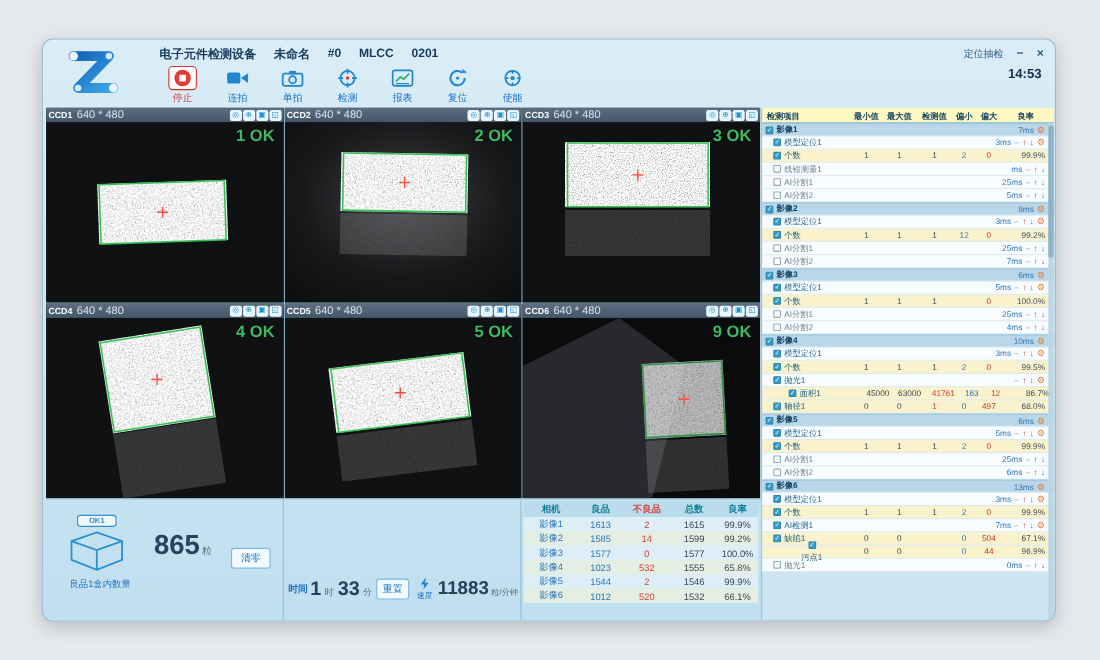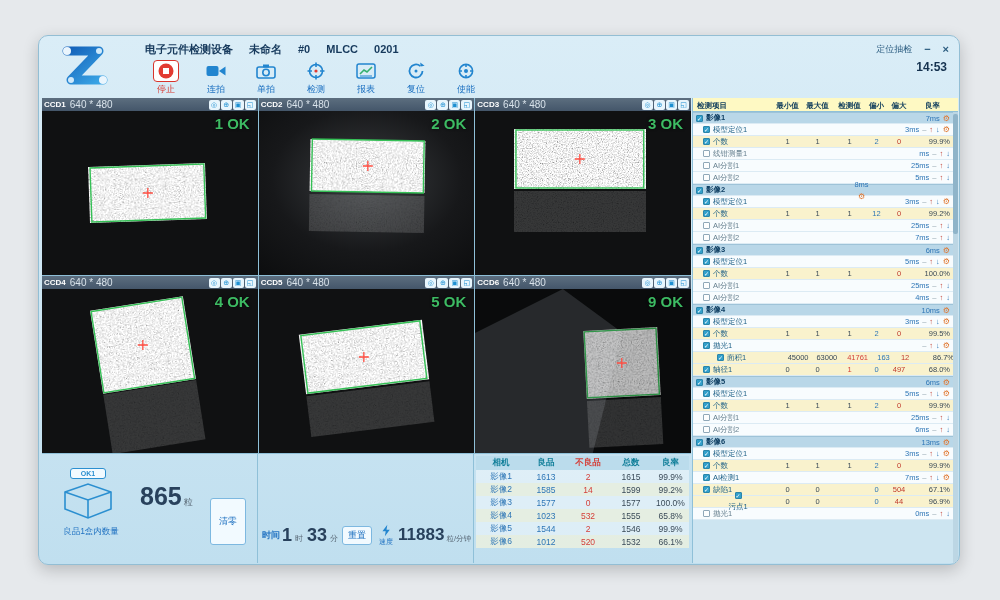--- a/index.html
+++ b/index.html
@@ -40,21 +40,21 @@
   
   .bottom{position:absolute;left:0;top:355px;width:649px;height:110px;display:flex;border-top:1px solid #8fc0d8;}
   .bsec{position:relative;height:100%;border-right:1px solid #8fc0d8;}
   .bsec1{width:216px;}.bsec2{width:216px;}.bsec3{width:217px;border-right:none;padding:2px 2px 0 2px;}
   .okbox{position:absolute;left:16px;top:22px;width:60px;height:44px;}
   .okbox-label{position:absolute;left:28px;top:14px;width:36px;text-align:center;font-size:7px;font-weight:bold;
     color:#2b8fd0;background:#f2faff;border:1px solid #2b8fd0;border-radius:3px;line-height:9px;}
   .counter-label{position:absolute;left:0;top:72px;width:98px;text-align:center;font-size:8.5px;color:#2273c2;}
   .counter-value{position:absolute;left:98px;top:28px;font-size:25px;font-weight:bold;color:#28415c;}
   .unit{font-size:9px;font-weight:normal;color:#5b6a77;margin-left:2px;}
-  .btn{font-size:9px;color:#2273c2;background:#f2faff;border:1px solid #7db8e0;border-radius:3px;padding:16px 8px;white-space:nowrap;}
+  .btn{font-size:9px;color:#2273c2;background:#f2faff;border:1px solid #7db8e0;border-radius:3px;padding:2px 8px;white-space:nowrap;}
   .clear-btn{position:absolute;left:168px;top:44px;}
   .pulse-row{position:absolute;left:6px;top:8px;right:4px;height:40px;display:flex;align-items:center;gap:4px;}
   .icostack{display:flex;flex-direction:column;align-items:center;width:34px;flex:none;}
   .icostack .slabel{font-size:7.5px;color:#2273c2;white-space:nowrap;}
   .slider{position:relative;flex:1;height:3px;background:#a9c4d4;border-radius:2px;margin:0 3px;}
   .knob{position:absolute;left:42%;top:-4px;width:6px;height:11px;background:#fff;border:1px solid #6aa6d4;border-radius:2px;}
   .bigval{font-size:20px;font-weight:bold;color:#28415c;white-space:nowrap;}
   .time-row{position:absolute;left:4px;top:60px;right:2px;height:42px;display:flex;align-items:center;gap:2px;}
   .tlbl{font-size:9px;font-weight:bold;color:#2273c2;white-space:nowrap;}
   .tnum{font-size:18px;font-weight:bold;color:#28415c;}
@@ -556,21 +556,21 @@
             <span class="dash">–</span>
             <span class="up">↑</span>
             <span class="dn">↓</span>
           </div>
         </div>
         <div class="irow g">
           <div class="c-name" style="width: 80px;">
             <span class="cb on">✓</span>
             <span class="iname">影像2</span>
           </div>
-          <div class="c-time" style="width: 181px; flex-direction: column;">
+          <div class="c-time" style="width: 181px;">
             <span class="tms">8ms</span>
             <span class="gear">⚙</span>
           </div>
         </div>
         <div class="irow w">
           <div class="c-name" style="width: 80px;">
             <span class="cb on">✓</span>
             <span class="iname">模型定位1</span>
           </div>
           <div class="c-time" style="width: 181px;">

